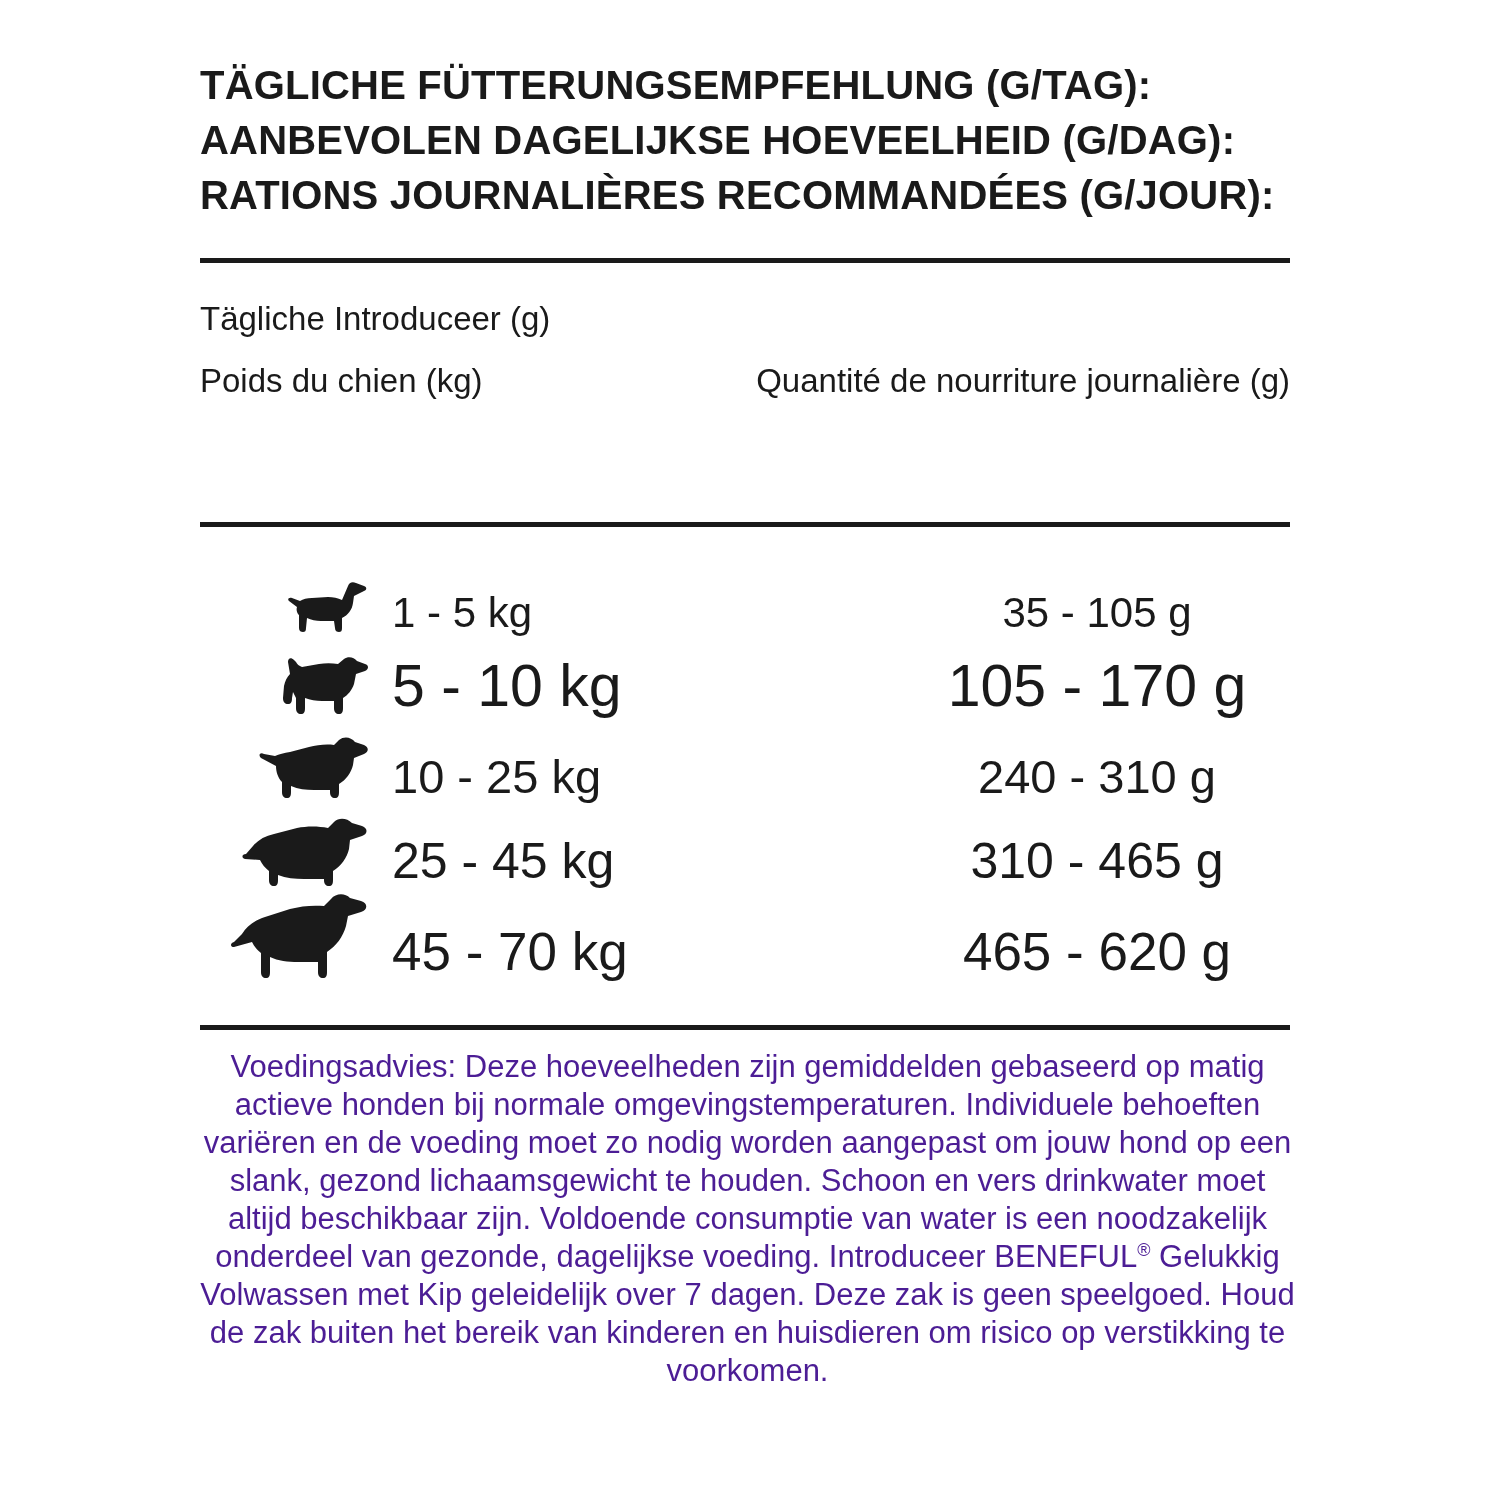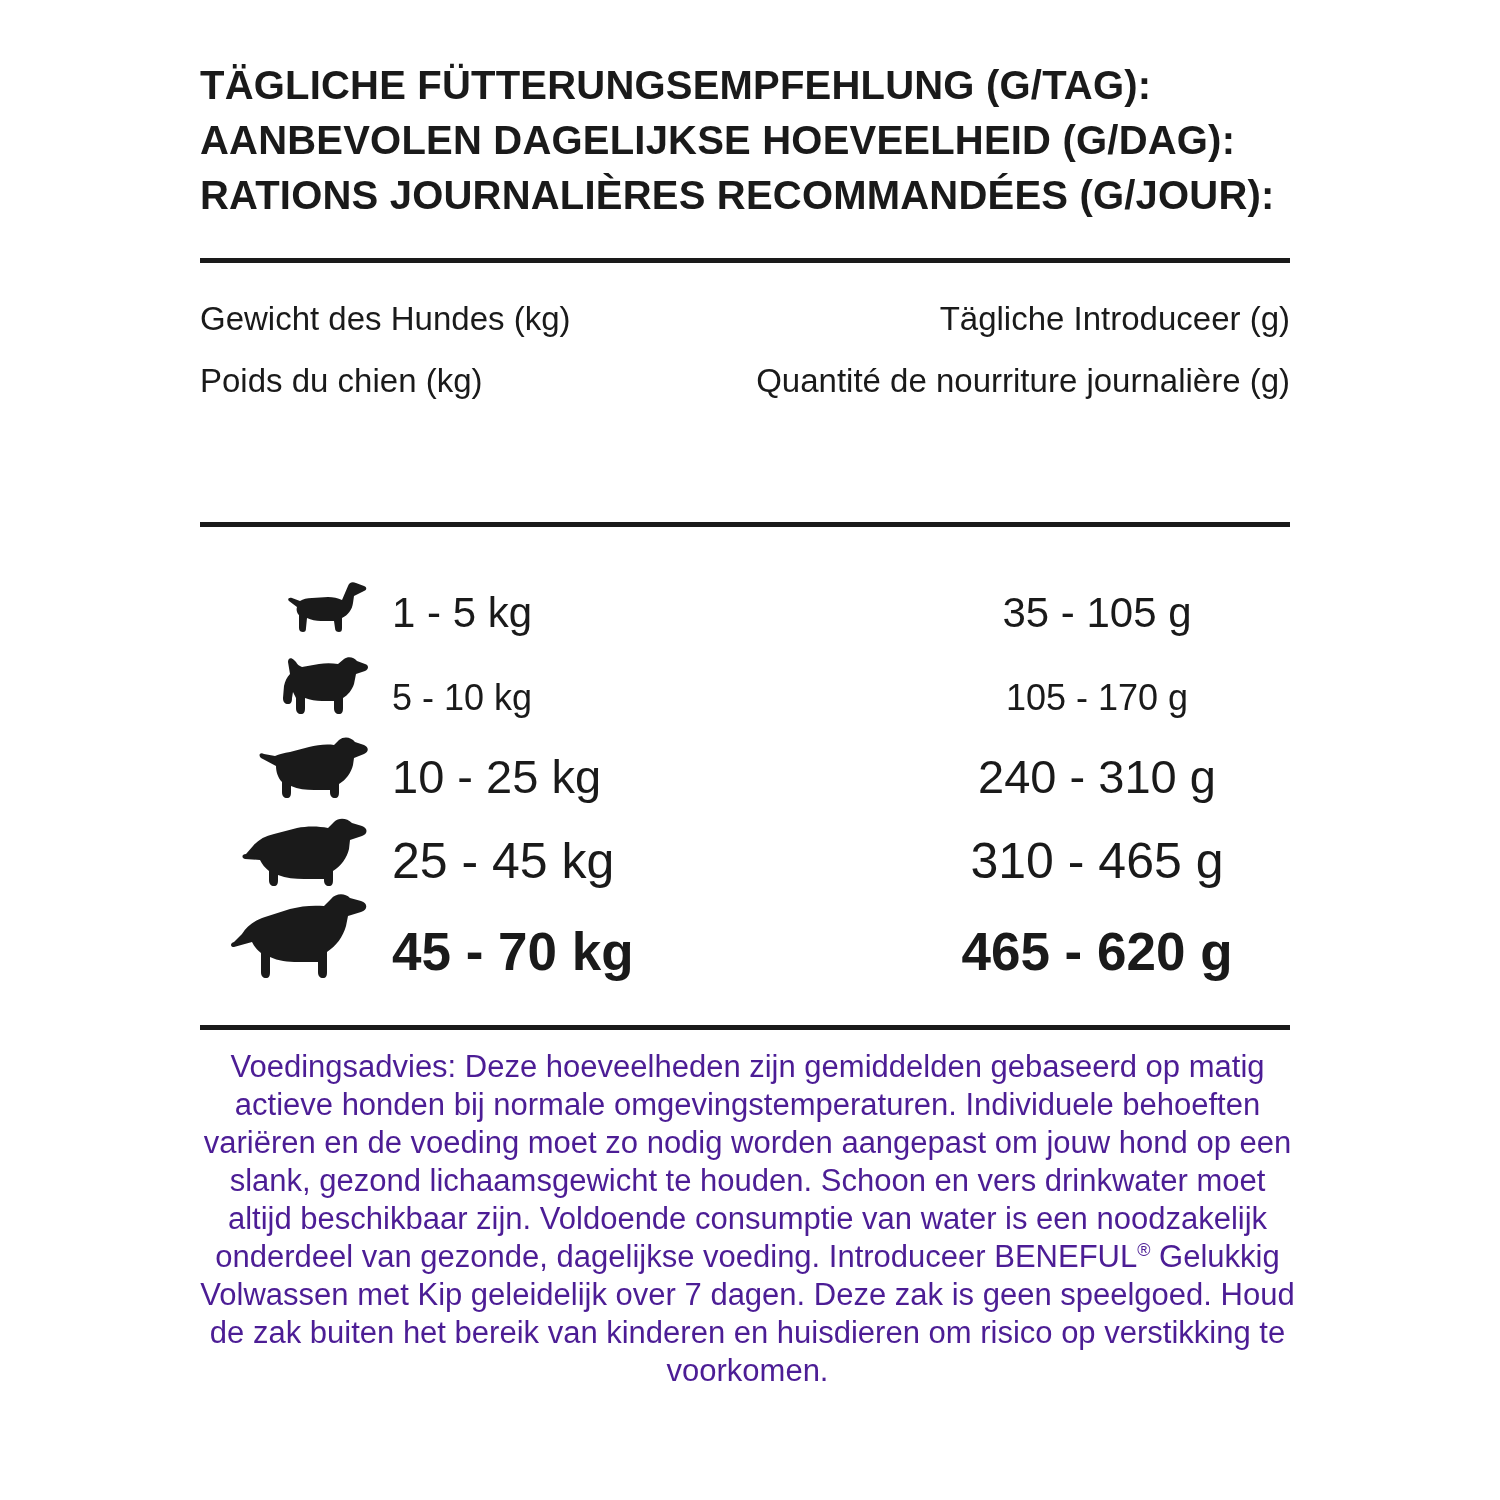--- a/index.html
+++ b/index.html
@@ -115,24 +115,24 @@
     text-align: center;
     padding-right: 36px;
     box-sizing: border-box;
   }
 
   
   .feed-row.r0 { height: 72px; }
   .feed-row.r1 { height: 82px; }
   .feed-row.r2 { height: 84px; }
   .feed-row.r3 { height: 86px; }
-  .feed-row.r4 { height: 92px; font-weight: bold; }
+  .feed-row.r4 { height: 92px; }
 
   .feed-row.r0 .feed-weight, .feed-row.r0 .feed-amount { font-size: 42px; }
-  .feed-row.r1 .feed-weight, .feed-row.r1 .feed-amount { font-size: 36px; }
+  .feed-row.r1 .feed-weight, .feed-row.r1 .feed-amount { font-size: 59px; }
   .feed-row.r2 .feed-weight, .feed-row.r2 .feed-amount { font-size: 47px; }
   .feed-row.r3 .feed-weight, .feed-row.r3 .feed-amount { font-size: 50px; }
   .feed-row.r4 .feed-weight, .feed-row.r4 .feed-amount { font-size: 53px; }
 
   
   .footnote {
     position: absolute;
     left: 200px;
     top: 1048px;
     width: 1095px;
@@ -155,21 +155,20 @@
   <div class="title-block">
     <div class="title-line">TÄGLICHE FÜTTERUNGSEMPFEHLUNG (G/TAG):</div>
     <div class="title-line">AANBEVOLEN DAGELIJKSE HOEVEELHEID (G/DAG):</div>
     <div class="title-line">RATIONS JOURNALIÈRES RECOMMANDÉES (G/JOUR):</div>
   </div>
 
   <div class="rule rule-1"></div>
 
   <div class="headers">
     <div class="header-row">
-      <div class="header-left">Gewicht des Hundes (kg)</div>
       <div class="header-right">Tägliche Introduceer (g)</div>
     </div>
     <div class="header-row">
       <div class="header-left">Poids du chien (kg)</div>
       <div class="header-right">Quantité de nourriture journalière (g)</div>
     </div>
   </div>
 
   <div class="rule rule-2"></div>
 

